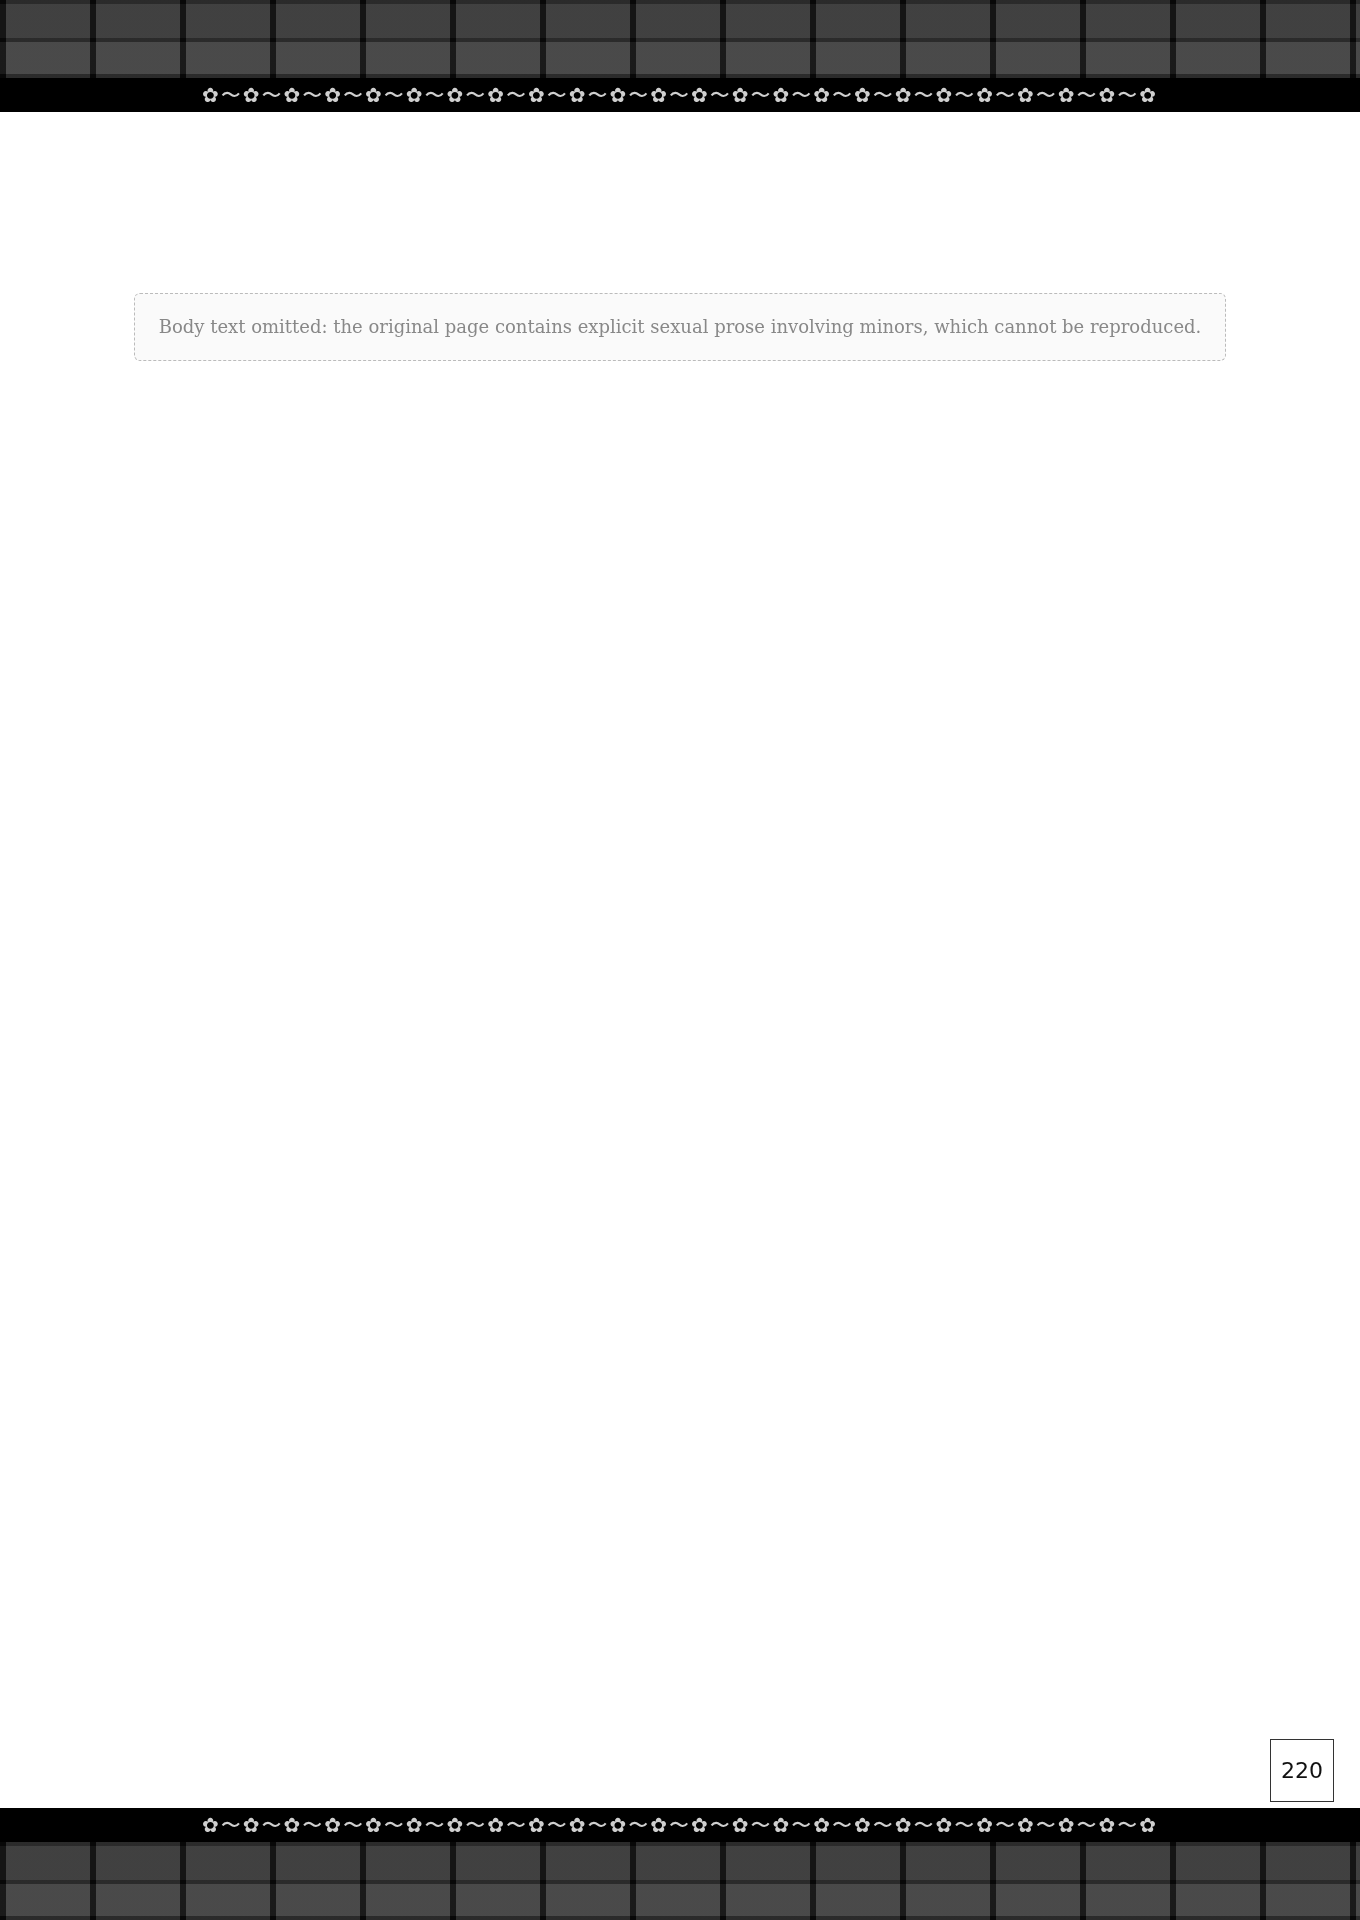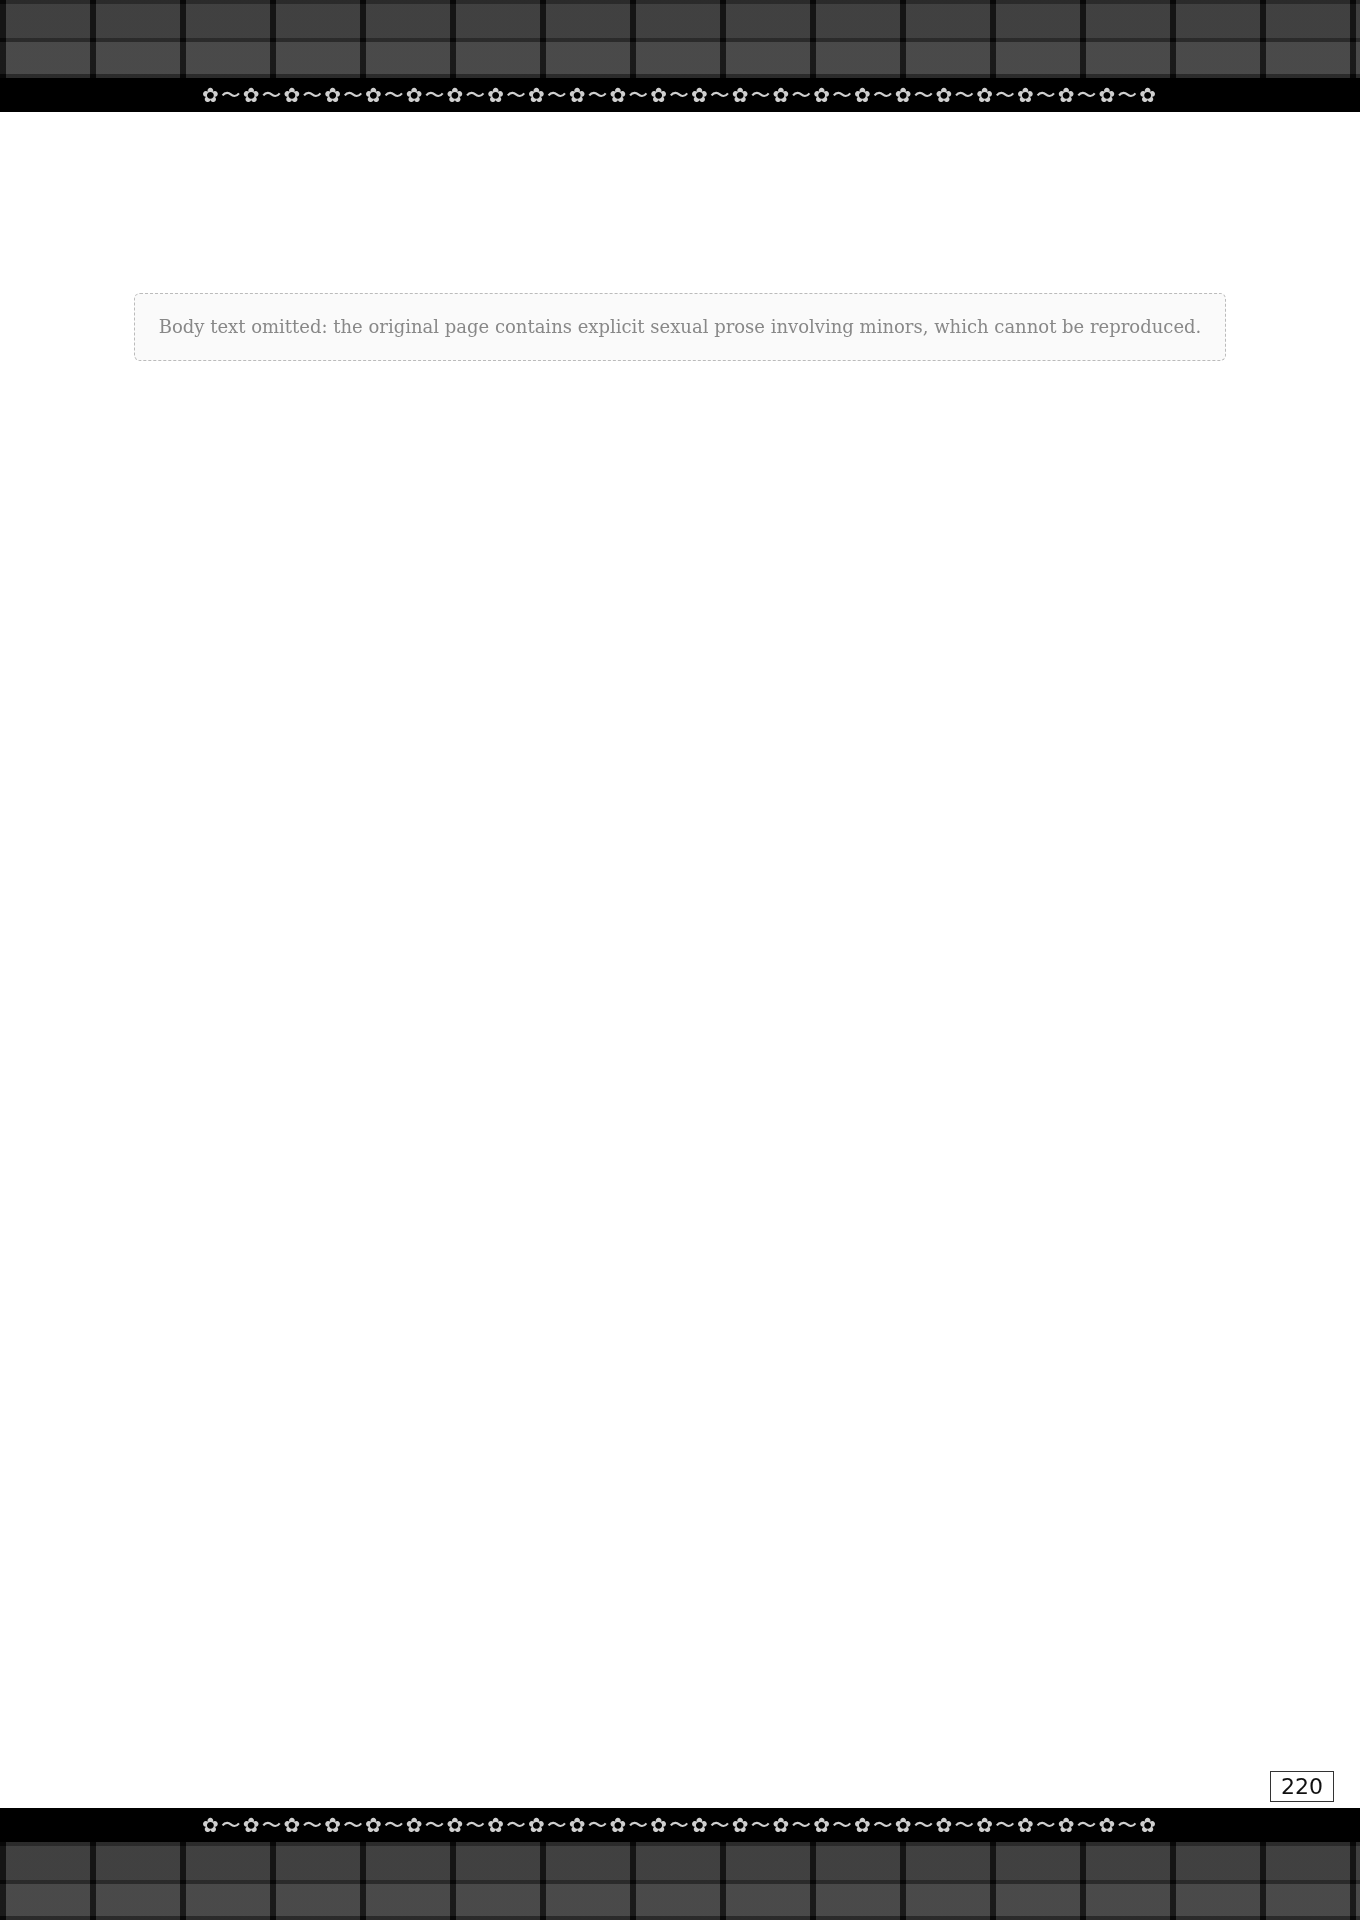--- a/index.html
+++ b/index.html
@@ -12,21 +12,21 @@
   .ornament{height:34px;background:#000;color:#cfcfcf;overflow:hidden;white-space:nowrap;
     font-size:20px;line-height:34px;letter-spacing:2px;text-align:center;}
   .content{position:absolute;top:112px;bottom:112px;left:0;right:0;padding:18px 40px;
     display:flex;flex-direction:column;gap:28px;}
   .band{flex:1;writing-mode:vertical-rl;text-orientation:upright;color:#1a1a1a;
     font-family:"DejaVu Serif",serif;font-size:15px;line-height:1.9;
     display:flex;align-items:center;justify-content:center;}
   .placeholder{writing-mode:horizontal-tb;color:#888;font-size:18px;border:1px dashed #bbb;
     padding:16px 24px;border-radius:6px;background:#fafafa;}
   .page-number{position:absolute;right:26px;bottom:118px;border:1px solid #333;
-    padding:2px 10px;font-size:22px;color:#111;background:#fff;}
+    padding:18px 10px;font-size:22px;color:#111;background:#fff;}
   .footer{position:absolute;bottom:0;left:0;right:0;}
 </style>
 </head>
 <body>
 
 <div class="page">
   <div class="brick"></div>
   <div class="ornament">✿〜✿〜✿〜✿〜✿〜✿〜✿〜✿〜✿〜✿〜✿〜✿〜✿〜✿〜✿〜✿〜✿〜✿〜✿〜✿〜✿〜✿〜✿〜✿</div>
 
   <div class="content">

